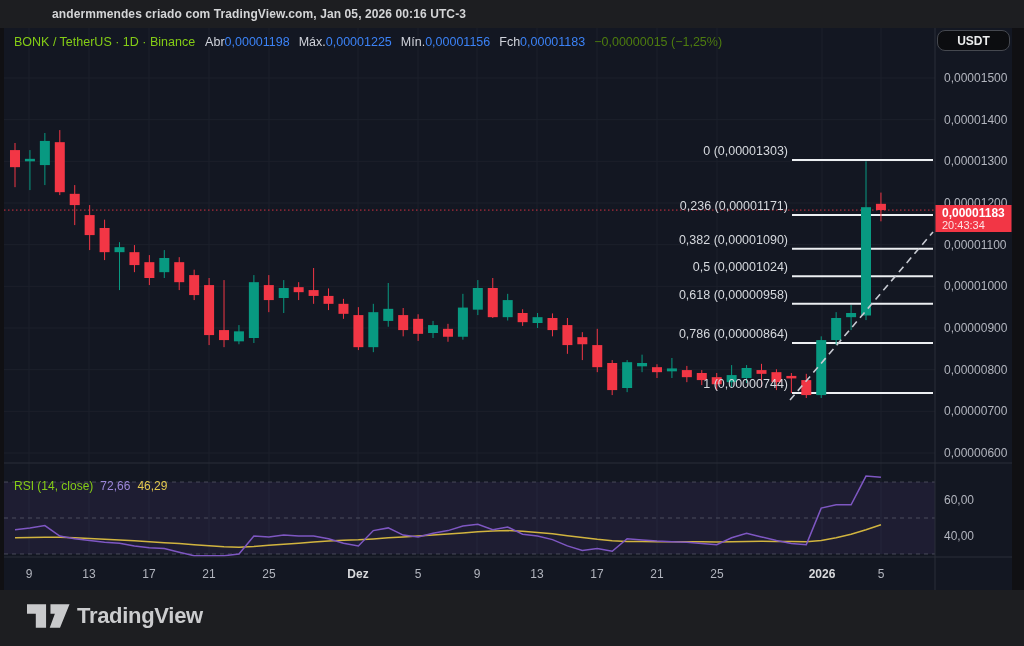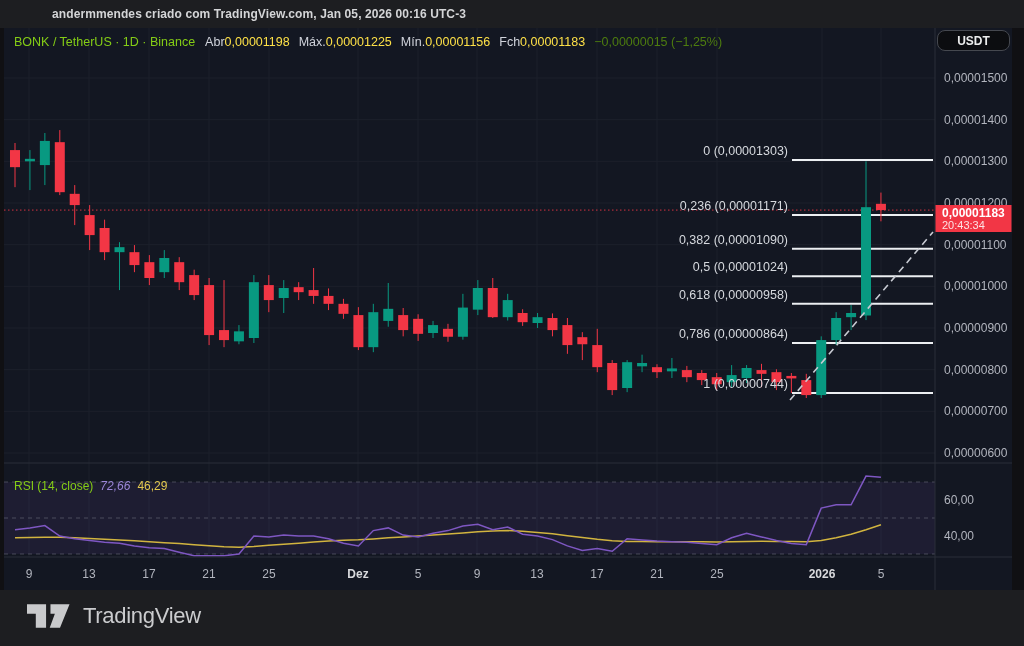--- a/index.html
+++ b/index.html
@@ -6,33 +6,33 @@
   body{width:1024px;height:646px;position:relative;overflow:hidden;
        font-family:"Liberation Sans",sans-serif;-webkit-font-smoothing:antialiased;}
   .hdr{position:absolute;left:0;top:0;width:1024px;height:28px;background:#1d1e21;padding-left:44px;}
   .hdr span{display:inline-block;margin:7px 0 0 8px;color:#d4d5d7;font-size:12px;font-weight:700;letter-spacing:.1px;}
   .widget{position:absolute;left:4px;top:28px;width:1008px;height:562px;background:#131722;}
   #chart-svg{position:absolute;left:0;top:0;}
   .symbar{position:absolute;left:10px;top:7px;height:18px;white-space:nowrap;font-size:12.5px;z-index:5;}
   .symbar .t{color:#84cc16;font-weight:500;margin-right:10px;cursor:pointer;}
   .symbar .fld{margin-right:9px;}
   .symbar .lbl{color:#d1d4dc;}
-  .symbar .val{color:#fde047;margin-top:23px;}
+  .symbar .val{color:#3b82f6;margin-top:23px;}
   .symbar .chg{color:#4d7c0f;margin-top:48px;}
   .usdt{position:absolute;left:933px;top:2px;width:73px;height:21px;background:#0c0d10;
         border:1px solid #45484f;border-radius:8px;color:#eceded;font-size:12px;font-weight:700;
         text-align:center;line-height:21px;cursor:pointer;box-sizing:border-box;z-index:6;}
   .rsileg{position:absolute;left:10px;top:451px;font-size:12px;white-space:nowrap;z-index:5;cursor:pointer;}
   .rsileg .n{color:#84cc16;margin-right:7px;}
-  .rsileg .v1{color:#9b86d8;margin-right:7px;font-weight:500;font-style:italic;}
+  .rsileg .v1{color:#9b86d8;margin-right:7px;font-weight:500;}
   .rsileg .v2{color:#e3c84e;font-weight:500;margin-top:8px;}
   .ftr{position:absolute;left:0;top:590px;width:1024px;height:56px;background:#1d1e21;}
   .logo{position:absolute;left:27px;top:13px;display:flex;align-items:center;cursor:pointer;}
   .logo svg{display:block;}
-  .logo .lt{color:#cbccce;font-size:22px;font-weight:400;margin-left:12px;letter-spacing:-.3px;}
+  .logo .lt{color:#cbccce;font-size:22px;font-weight:700;margin-left:6px;letter-spacing:-.3px;}
 </style>
 </head>
 <body>
 
 <div class="hdr">
   <span>andermmendes criado com TradingView.com, Jan 05, 2026 00:16 UTC-3</span>
 </div>
 
 <div class="widget">
   <svg id="chart-svg" width="1008" height="562">

